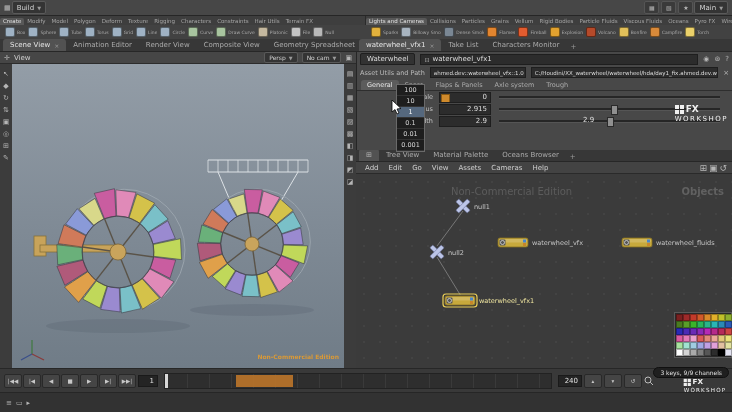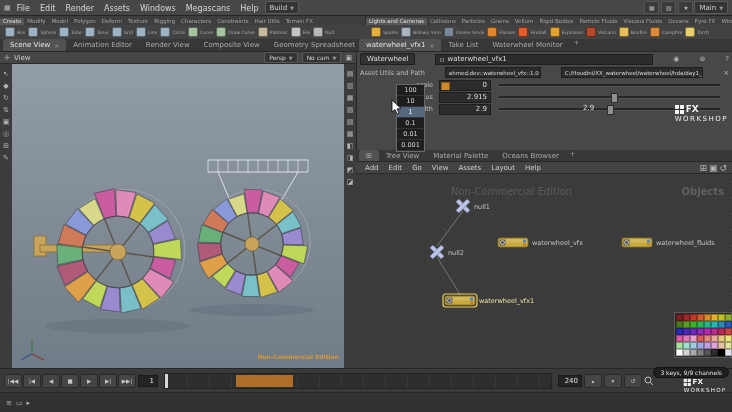--- a/index.html
+++ b/index.html
@@ -21,39 +21,39 @@
   
   .shelftabs{height:9px;display:flex;align-items:flex-end;background:#3e3e3e;overflow:hidden;}
   .stab{padding:0 3px 1px;font-size:5.5px;color:#a5a5a5;white-space:nowrap;}
   .stab.active{background:#585858;color:#e2e2e2;border-radius:2px 2px 0 0;}
   .shelftools{height:14px;display:flex;align-items:center;gap:3px;padding:0 5px;background:#424242;
               border-bottom:1px solid #2a2a2a;overflow:hidden;}
   .tool{display:flex;align-items:center;gap:2px;}
   .tool .ic{width:8px;height:8px;border-radius:2px;border:1px solid rgba(0,0,0,.45);}
   .tool .lb{font-size:4.5px;color:#aaaaaa;white-space:nowrap;max-width:28px;overflow:hidden;}
   
-  .tabbar{display:flex;align-items:flex-start;background:#373737;border-bottom:1px solid #272727;
+  .tabbar{display:flex;align-items:flex-end;background:#373737;border-bottom:1px solid #272727;
           padding-left:3px;box-sizing:border-box;overflow:hidden;}
   .ptab{padding:2px 7px 2px;font-size:7px;color:#ababab;display:flex;gap:4px;align-items:center;white-space:nowrap;}
   .ptab.active{background:#525252;color:#e5e5e5;border-radius:3px 3px 0 0;}
   .closex{font-size:6px;color:#999;}
   .newtab{font-size:7px;color:#999;padding:0 4px;}
   
   #vp{left:0;top:52px;width:356px;height:316px;background:#404040;}
   #vp-toolbar{left:0;top:0;width:356px;height:12px;background:#464646;border-bottom:1px solid #2c2c2c;
               display:flex;align-items:center;gap:4px;padding:0 4px;box-sizing:border-box;}
   #vp-toolbar .lbl{font-size:7px;color:#d2d2d2;}
   .vcol{width:12px;background:#3c3c3c;display:flex;flex-direction:column;align-items:center;gap:4px;padding-top:6px;box-sizing:border-box;}
   .vcol .glyph{font-size:7px;}
   #vp-canvas{left:12px;top:12px;width:332px;height:304px;
              background:linear-gradient(#939da7 0%,#7f8a95 55%,#707c87 100%);overflow:hidden;}
   #vp-watermark{right:5px;bottom:8px;font-size:6px;color:#df9b33;font-weight:bold;opacity:.95;}
   
   #params{left:356px;top:52px;width:376px;height:98px;background:#484848;border-left:1px solid #262626;box-sizing:border-box;}
-  .prow-head{display:flex;align-items:center;gap:20px;padding:1px 3px;}
+  .prow-head{display:flex;align-items:center;gap:5px;padding:1px 3px;}
   .optab{background:#323232;border:1px solid #1f1f1f;color:#ddd;font-size:7px;padding:1px 6px;border-radius:2px 2px 0 0;}
   .field{background:#2c2c2c;border:1px solid #1e1e1e;color:#ddd;display:flex;align-items:center;
          padding:0 3px;height:11px;box-sizing:border-box;font-size:7px;overflow:hidden;white-space:nowrap;}
   .ftabs{display:flex;align-items:flex-end;padding:0 4px;border-bottom:1px solid #2e2e2e;height:11px;}
   .ftab{font-size:6.5px;color:#ababab;padding:1px 6px;white-space:nowrap;}
   .ftab.active{background:#5c5c5c;color:#e8e8e8;border-radius:3px 3px 0 0;}
   .prow{display:flex;align-items:center;height:12px;padding:0 4px;}
   .plabel{width:72px;text-align:right;font-size:6.5px;color:#c2c2c2;padding-right:6px;flex:none;}
   .pfield{width:52px;flex:none;justify-content:flex-end;position:relative;}
   .keybadge{position:absolute;left:1px;top:1px;width:7px;height:7px;background:#cf8a2c;border:1px solid #8a5a14;}
@@ -105,21 +105,20 @@
   #cursor{position:absolute;left:391px;top:100px;z-index:70;pointer-events:none;}
   .divider-v{position:absolute;width:1px;background:#2a2a2a;}
 </style>
 </head>
 <body>
 
 <div id="app">
 
   <div id="menubar" class="abs">
     <span class="glyph" style="font-size:7px;">▦</span>
-    <span id="menu-items"><span class="menu-item">File</span><span class="menu-item">Edit</span><span class="menu-item">Render</span><span class="menu-item">Assets</span><span class="menu-item">Windows</span><span class="menu-item">Megascans</span><span class="menu-item">Help</span></span>
     <span class="box">
       <span>Build</span>
       <span class="caret">▼</span>
     </span>
     <span class="spacer"></span>
     <span id="menubar-icons" class="row" style="gap:2px;">
         <span class="mini-ic">▦</span>
         <span class="mini-ic">▧</span>
         <span class="mini-ic">★</span>
       </span>
@@ -270,21 +269,21 @@
     </div>
   <div id="ptabsR" class="abs tabbar" style="left:356px;top:39px;width:376px;height:13px;">
       <div class="ptab active">
         <span>waterwheel_vfx1</span>
         <span class="closex">×</span>
       </div>
       <div class="ptab">
         <span>Take List</span>
       </div>
       <div class="ptab">
-        <span>Waterwheel Monitor</span>
+        <span>Characters Monitor</span>
       </div>
       <span class="newtab">+</span>
     </div>
 
   <div id="vp" class="abs">
     <div id="vp-toolbar" class="abs">
       <span class="glyph" style="font-size:7px;">✛</span>
       <span class="lbl">View</span>
       <span style="flex:1;"></span>
       <span class="box" style="height:9px;font-size:6px;">
@@ -412,20 +411,27 @@
       <span class="glyph" style="font-size:7px;">◉</span>
       <span class="glyph" style="font-size:7px;">⊛</span>
       <span class="glyph" style="font-size:7px;">?</span>
     </div>
     <div class="prow-head">
       <span style="font-size:6.5px;color:#bcbcbc;white-space:nowrap;">Asset Utils and Path</span>
       <span class="field" style="width:96px;font-size:5.5px;">ahmed.dev::waterwheel_vfx::1.0</span>
       <span class="field" style="flex:1;font-size:5.5px;">C:/Houdini/XX_waterwheel/waterwheel/hda/day1_fix.ahmed.dev.waterwheel_vfx.1.0.hdanc</span>
       <span class="glyph" style="font-size:7px;">×</span>
     </div>
+    <div id="folder-tabs" class="ftabs">
+        <span class="ftab active">General</span>
+        <span class="ftab">Spare</span>
+        <span class="ftab">Flaps &amp; Panels</span>
+        <span class="ftab">Axle system</span>
+        <span class="ftab">Trough</span>
+      </div>
     <div id="param-rows">
         <div class="prow">
           <span class="plabel">scale</span>
           <span class="field pfield">0<i class="keybadge"></i></span>
           <span class="pslider">
             <i class="ptrack"></i>
           </span>
         </div>
         <div class="prow">
           <span class="plabel">radius</span>
@@ -471,21 +477,21 @@
       </div>
       <span class="newtab">+</span>
     </div>
 
   <div id="netmenu" class="abs">
       <span class="mi">Add</span>
       <span class="mi">Edit</span>
       <span class="mi">Go</span>
       <span class="mi">View</span>
       <span class="mi">Assets</span>
-      <span class="mi">Layout</span>
+      <span class="mi">Cameras</span>
       <span class="mi">Help</span>
       <span style="flex: 1 1 0%;"></span>
       <span class="glyph">⊞</span>
       <span class="glyph">▣</span>
       <span class="glyph">↺</span>
     </div>
   <div id="netcanvas" class="abs">
     <div id="net-watermark" class="abs">Non-Commercial Edition</div>
     <div id="net-context" class="abs">Objects</div>
     <svg id="net-svg" width="376" height="194" viewBox="0 0 376 194">

